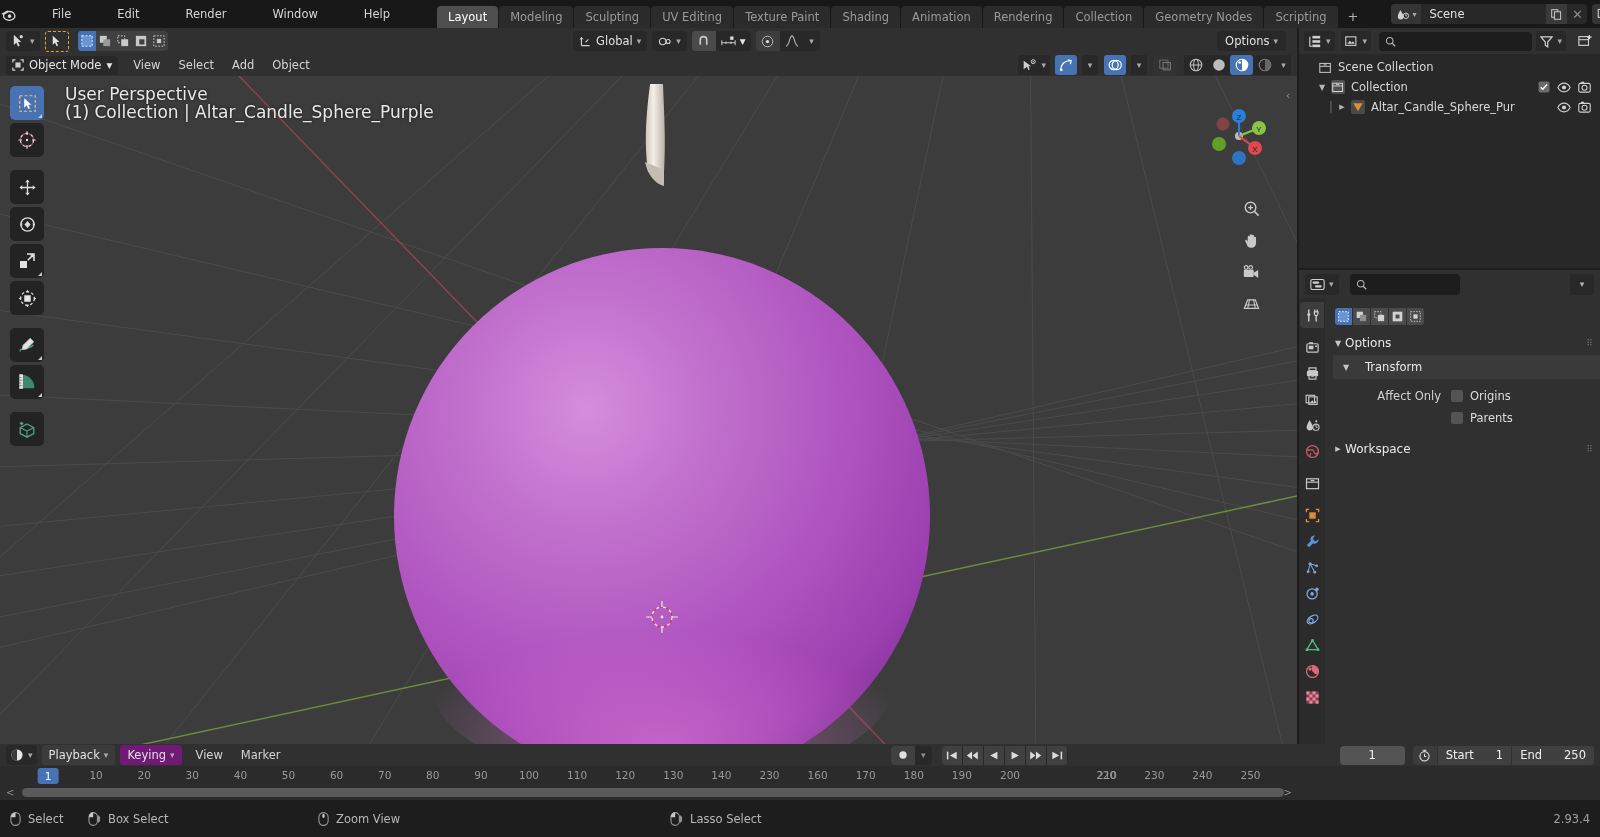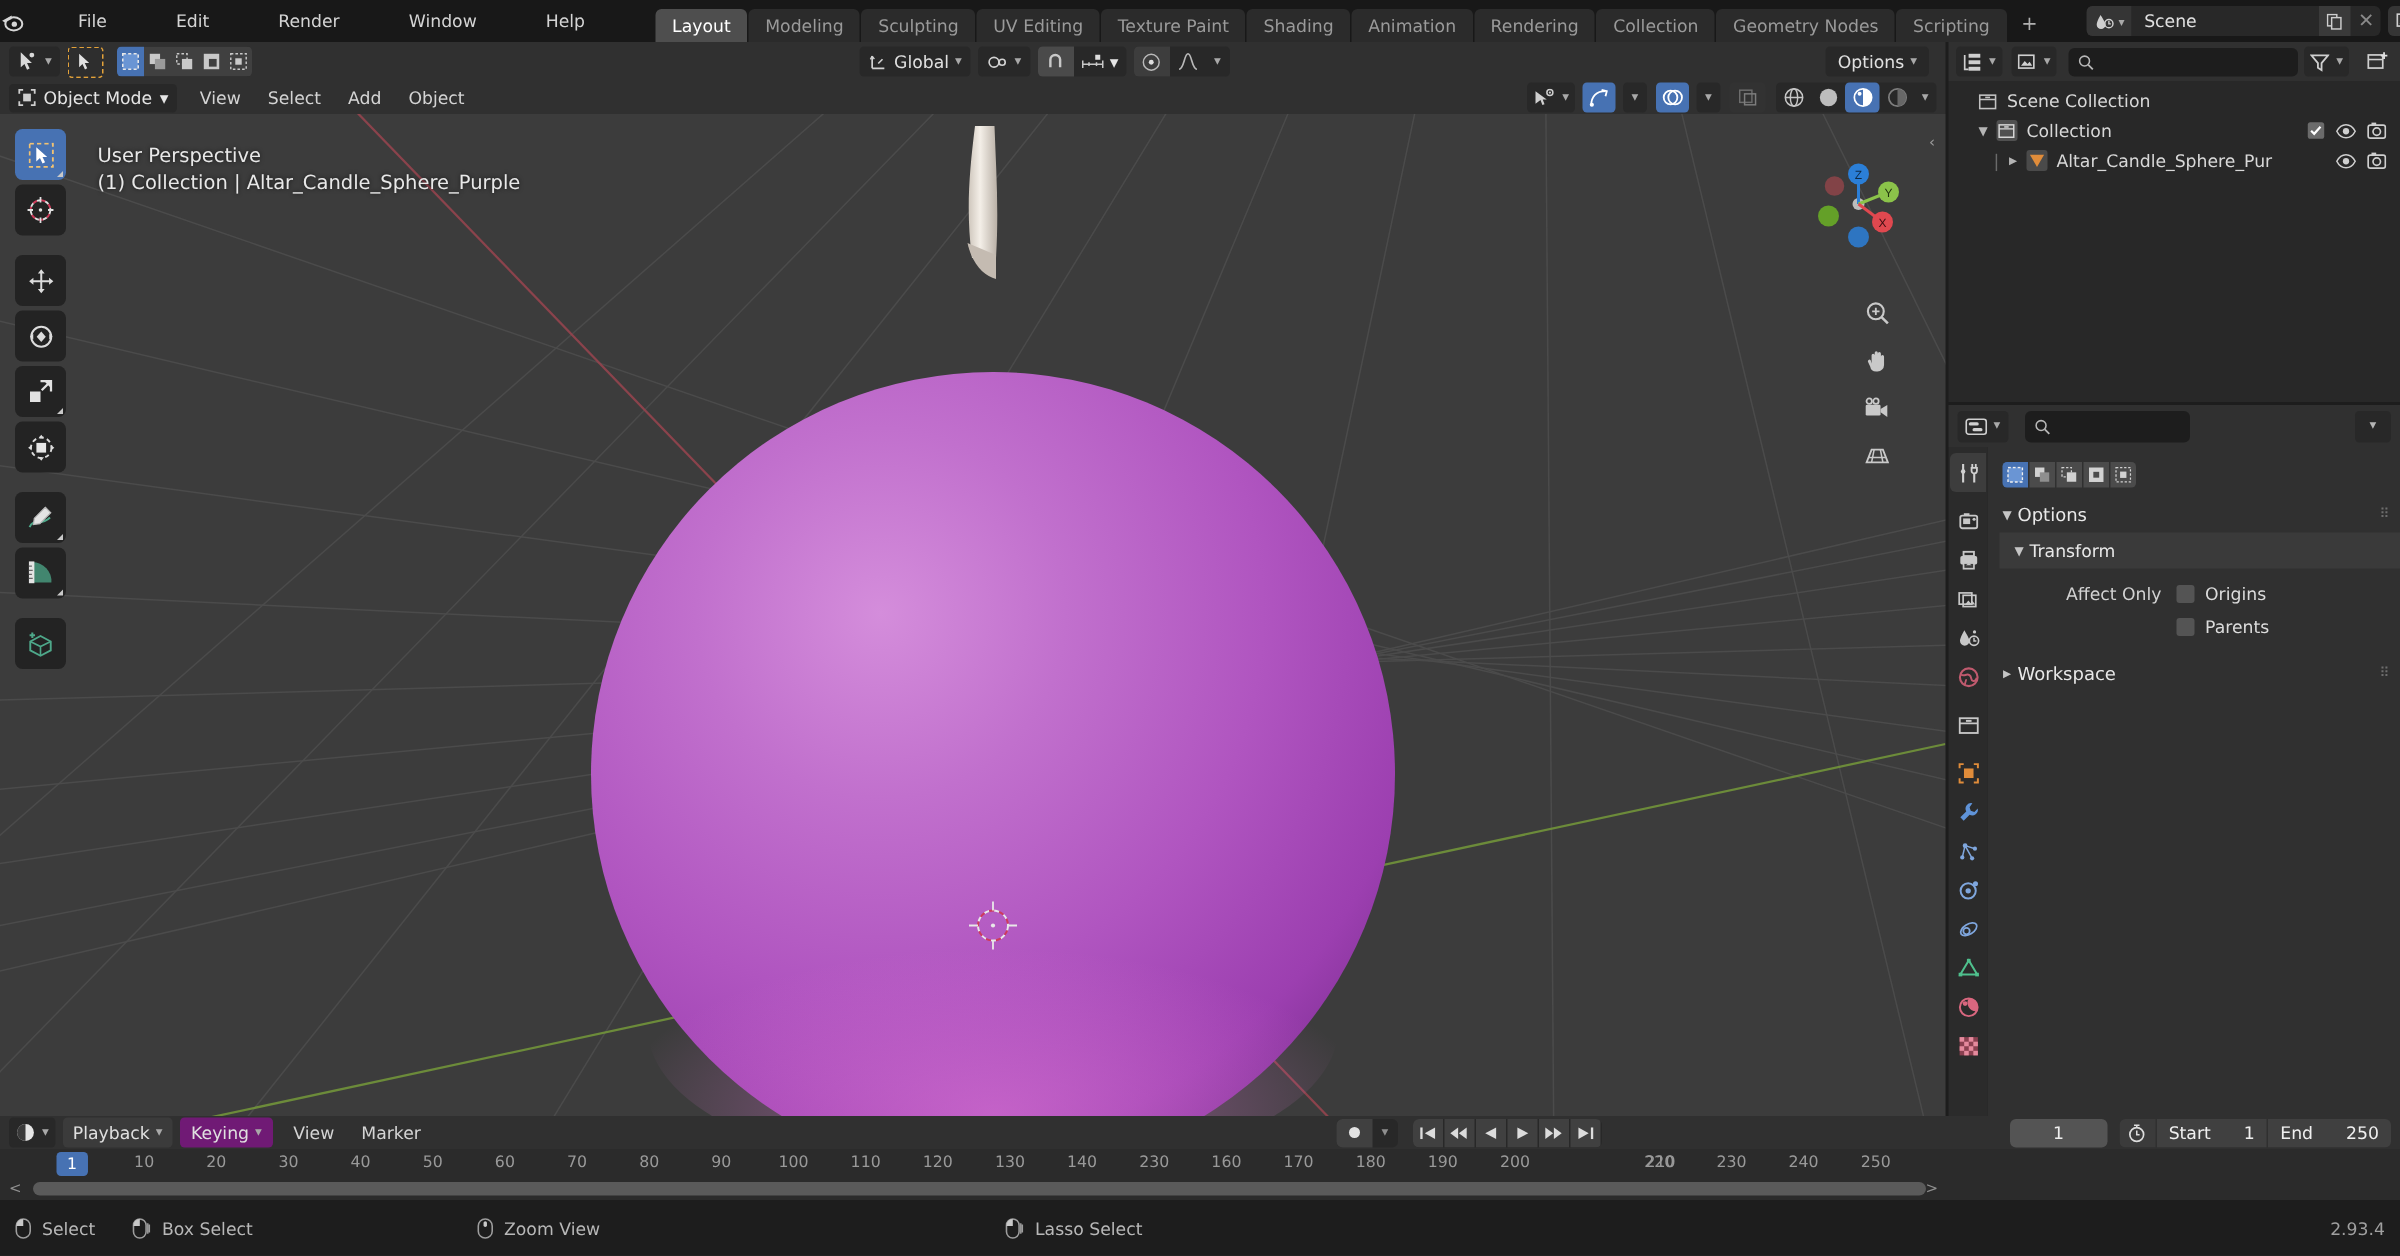--- a/index.html
+++ b/index.html
@@ -63,21 +63,21 @@
   .mode-pill { height:19px; background:#282828; border-radius:3px; display:flex; align-items:center;
                padding:0 6px; gap:5px; font-size:11.5px; margin-right:6px;}
   .hmenu { padding:0 9px; height:19px; line-height:19px; font-size:11.5px; color:#d4d4d4; border-radius:3px;}
 
   
   .viewport {
     position:absolute; left:0; top:76px; width:1297px; height:668px;
     background:#3c3c3c; overflow:hidden;
   }
   .vp-canvas { position:absolute; inset:0; }
-  .vp-text { position:absolute; left:65px; top:20px; font-size:13px; color:#e8e8e8;
+  .vp-text { position:absolute; left:65px; top:9px; font-size:17px; color:#e8e8e8;
              text-shadow:0 0 3px rgba(0,0,0,.65); line-height:18px; pointer-events:none;}
 
   
   .toolbar {
     position:absolute; left:10px; top:10px; width:36px;
     display:flex; flex-direction:column; gap:3px;
   }
   .tool {
     width:34px; height:34px; background:#232323; border-radius:5px;
     display:flex; align-items:center; justify-content:center; position:relative;
@@ -892,21 +892,21 @@
     </div>
 
     <div class="panel-hdr">
       <span class="tri-d">▼</span>
       <span>Options</span>
       <span class="grip">⠿</span>
     </div>
 
     <div class="panel-hdr shaded" style="margin-left:8px;width:calc(100% - 8px);">
       <span class="tri-d">▼</span>
-      <span style="font-size:11.5px;">Transform</span>
+      <span style="font-size:11.5px;margin-left:12px;">Transform</span>
     </div>
 
     <div style="height:6px;"></div>
 
     <div class="prow">
       <span style="width:118px;text-align:right;padding-right:10px;color:#d2d2d2;">Affect Only</span>
       <span class="cbox"></span>
       <span>Origins</span>
     </div>
     <div class="prow">

